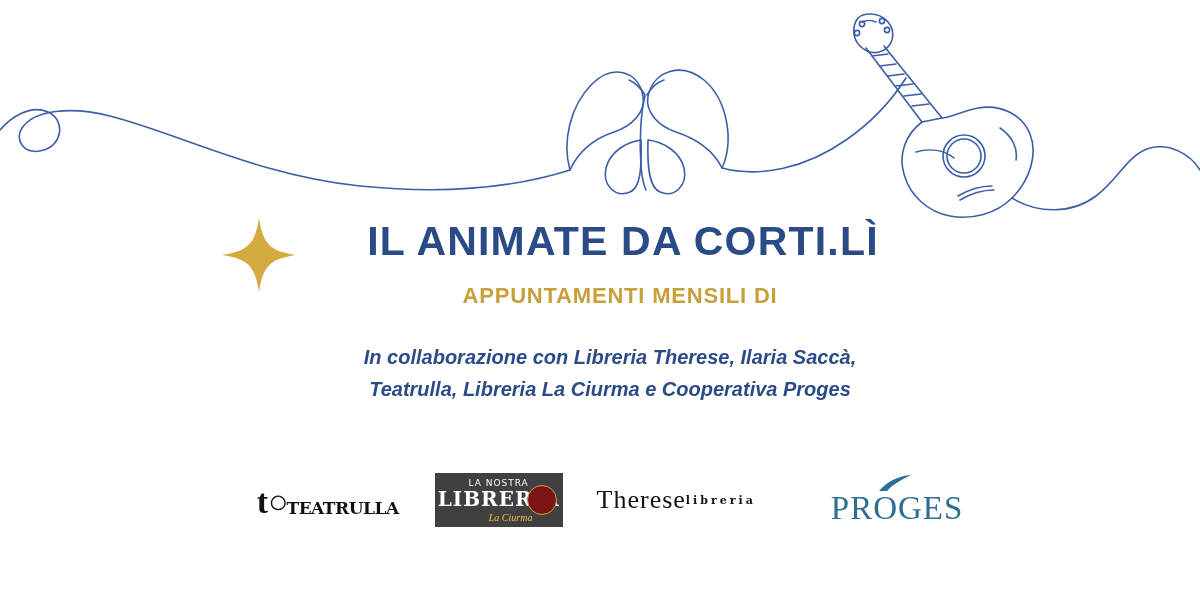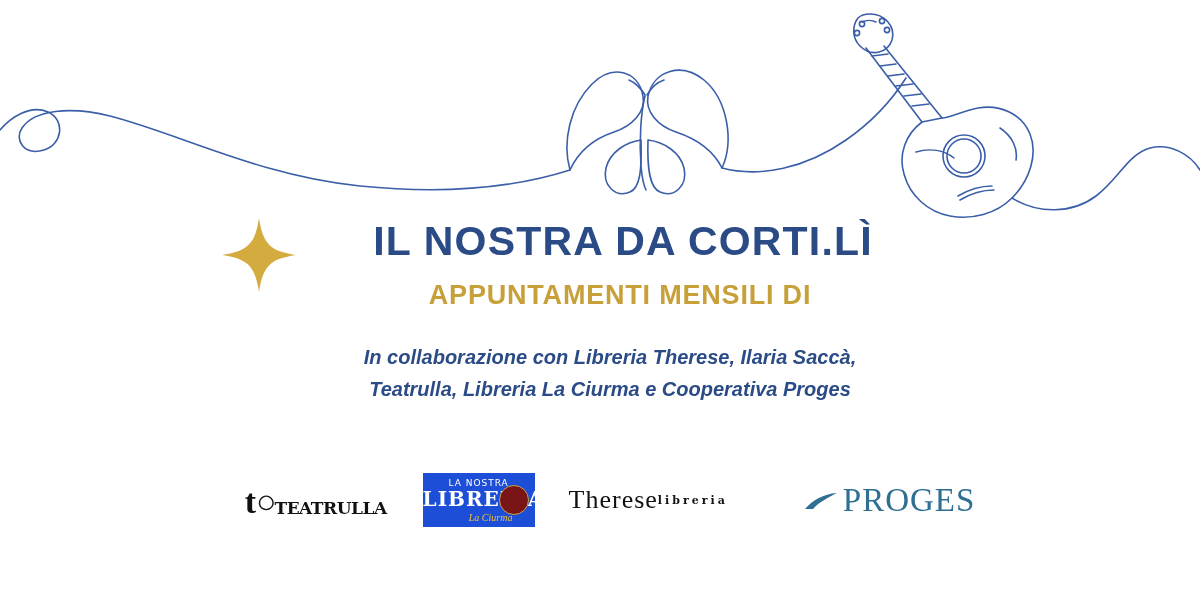--- a/index.html
+++ b/index.html
@@ -51,21 +51,21 @@
     display: block;
     font-size: 41px;
     font-weight: bold;
     letter-spacing: 1.2px;
     color: #2a4b86;
     line-height: 62px;
     padding-left: 46px;
   }
   .subtitle {
     display: block;
-    font-size: 27px;
+    font-size: 22px;
     font-weight: bold;
     letter-spacing: 0.8px;
     color: #c7a03a;
     line-height: 47px;
     padding-left: 40px;
   }
   .collab {
     display: block;
     margin-top: 22px;
     font-size: 20px;
@@ -110,22 +110,22 @@
     font-size: 17px;
     font-weight: bold;
     letter-spacing: -0.5px;
     font-family: "DejaVu Serif", serif;
     position: relative;
     top: 8px;
     left: -2px;
   }
   
   .logo-ciurma {
-    background: #1d4ed8;
-    width: 112px;
+    background: #404040;
+    width: 128px;
     height: 54px;
     position: relative;
     display: block;
   }
   .logo-ciurma .lc-top {
     position: absolute;
     top: 5px;
     left: 0;
     width: 100%;
     text-align: center;
@@ -180,21 +180,21 @@
   }
   .logo-therese .th-sub {
     font-size: 11px;
     letter-spacing: 3px;
     font-weight: bold;
     margin-top: 2px;
     font-family: "DejaVu Serif", serif;
   }
   
   .logo-proges {
-    flex-direction: row;
+    flex-direction: column;
     align-items: center;
     color: #2a6a8f;
     margin-left: 41px;
   }
   .logo-proges .pg-swoosh {
     width: 40px;
     height: 18px;
     margin-bottom: -2px;
   }
   .logo-proges .pg-word {
@@ -258,21 +258,21 @@
 
       <path d="M1012 198 C 1038 214, 1072 214, 1096 196 C 1118 180, 1128 154, 1150 148 C 1170 143, 1190 154, 1200 170"></path>
     </g>
   </svg>
 
   <div class="content">
     <div class="title-row">
       <svg class="sparkle" viewBox="0 0 74 74" xmlns="http://www.w3.org/2000/svg">
         <path d="M37 0 C 41 26, 48 33, 74 37 C 48 41, 41 48, 37 74 C 33 48, 26 41, 0 37 C 26 33, 33 26, 37 0 Z" fill="#d4ab3f"></path>
       </svg>
-      <span class="title-main">IL NOSTRA DA CORTI.LÌ</span>
+      <span class="title-main">IL ANIMATE DA CORTI.LÌ</span>
     </div>
     <span class="subtitle">APPUNTAMENTI MENSILI DI</span>
     <span class="collab">In collaborazione con Libreria Therese, Ilaria Saccà,</span>
     <span class="collab" style="margin-top:0">Teatrulla, Libreria La Ciurma e Cooperativa Proges</span>
   </div>
 
   <div class="logos">
 
     <div class="logo logo-teatrulla">
       <span class="tt-mark">t○</span>

